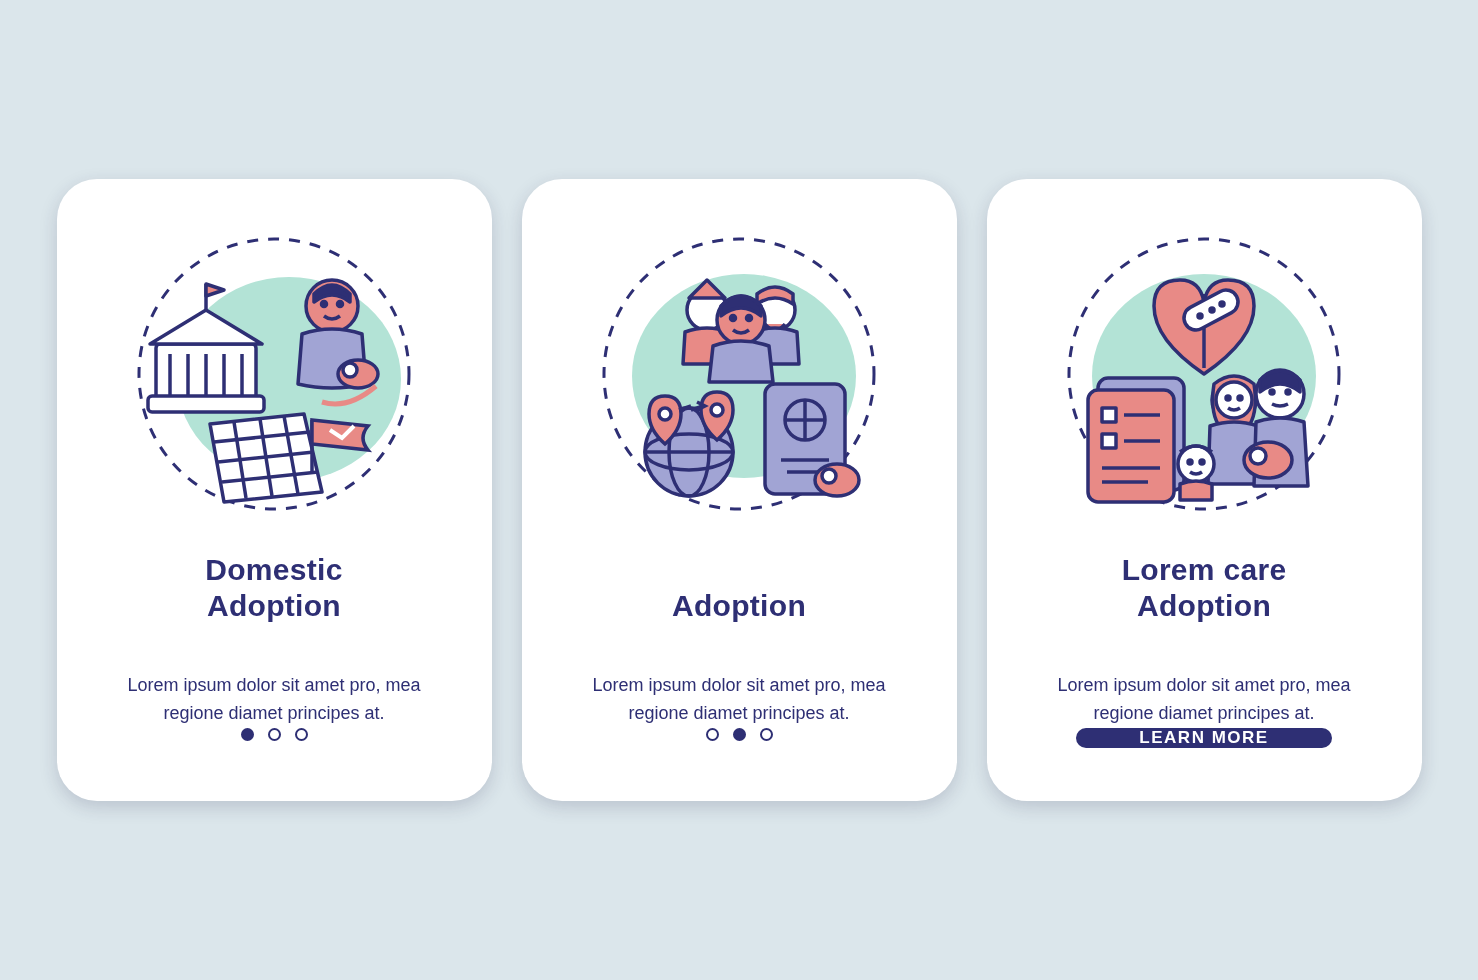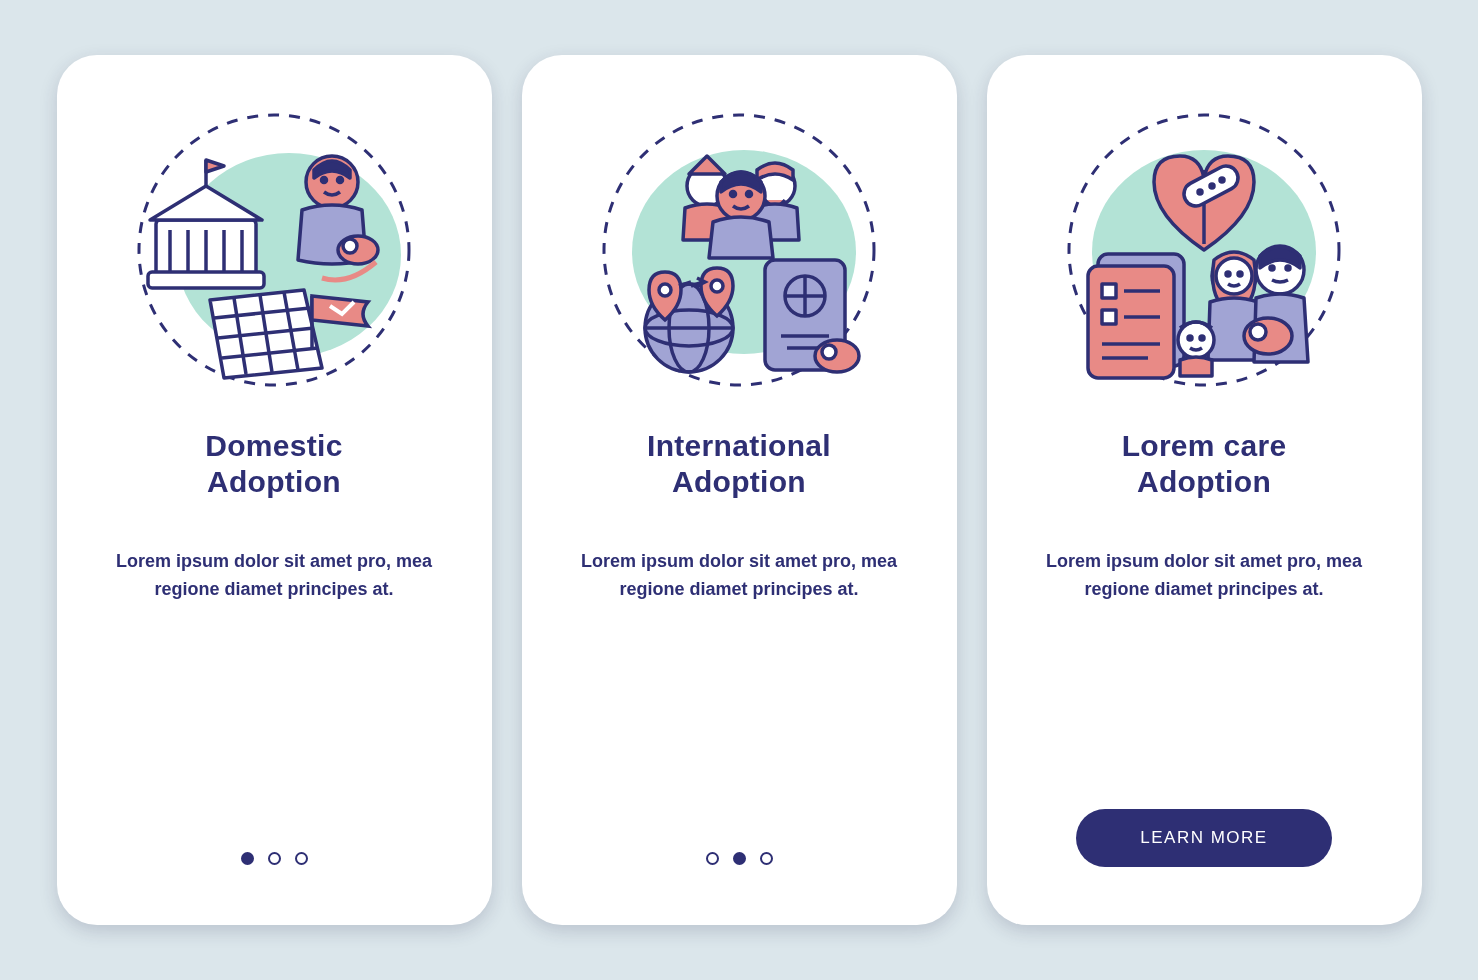--- a/index.html
+++ b/index.html
@@ -8,21 +8,21 @@
     width: 1478px;
     height: 980px;
     display: flex;
     align-items: center;
     justify-content: center;
     gap: 30px;
     font-family: Arial, Helvetica, sans-serif;
   }
   .phone {
     width: 435px;
-    height: 870px;
+    height: 622px;
     background: #ffffff;
     border-radius: 40px;
     box-shadow: 0 6px 18px rgba(40,40,80,0.18);
     display: flex;
     flex-direction: column;
     align-items: center;
     padding: 35px 25px 30px;
     position: relative;
   }
   .illus {
@@ -40,21 +40,21 @@
     margin-top: 28px;
     letter-spacing: 0.3px;
   }
   .body {
     color: #2e2f74;
     font-size: 18px;
     text-align: center;
     line-height: 1.55;
     margin-top: 48px;
     padding: 0 28px;
-    font-weight: 700;
+    font-weight: 400;
   }
   .dots {
     margin-top: auto;
     display: flex;
     gap: 14px;
     align-items: center;
     justify-content: center;
     padding-bottom: 30px;
   }
   .dot {
@@ -67,21 +67,21 @@
   .dot.active { background: #2e2f74; }
   .cta {
     margin-top: auto;
     width: 256px;
     height: 58px;
     background: #2e2f74;
     color: #fff;
     border: none;
     border-radius: 29px;
     font-size: 17px;
-    font-weight: 400;
+    font-weight: 700;
     letter-spacing: 1.5px;
     cursor: pointer;
     margin-bottom: 28px;
   }
 </style>
 </head>
 <body>
 
 <div class="phone">
   <svg class="illus" viewBox="0 0 320 300">
@@ -185,21 +185,21 @@
       <circle cx="226" cy="196" r="20" fill="none"></circle>
       <line x1="206" y1="196" x2="246" y2="196"></line>
       <line x1="226" y1="176" x2="226" y2="216"></line>
       <line x1="202" y1="236" x2="250" y2="236"></line>
       <line x1="208" y1="248" x2="244" y2="248"></line>
       <ellipse cx="258" cy="256" rx="22" ry="16" fill="#e88a86"></ellipse>
       <circle cx="250" cy="252" r="7" fill="#fff"></circle>
     </g>
   </svg>
   <h2 class="title">
-    <span>International</span><br>
+    <br>
     <span>Adoption</span>
   </h2>
   <p class="body">Lorem ipsum dolor sit amet pro, mea regione diamet principes at.</p>
   <div class="dots">
     <span class="dot"></span>
     <span class="dot active"></span>
     <span class="dot"></span>
   </div>
 </div>
 

